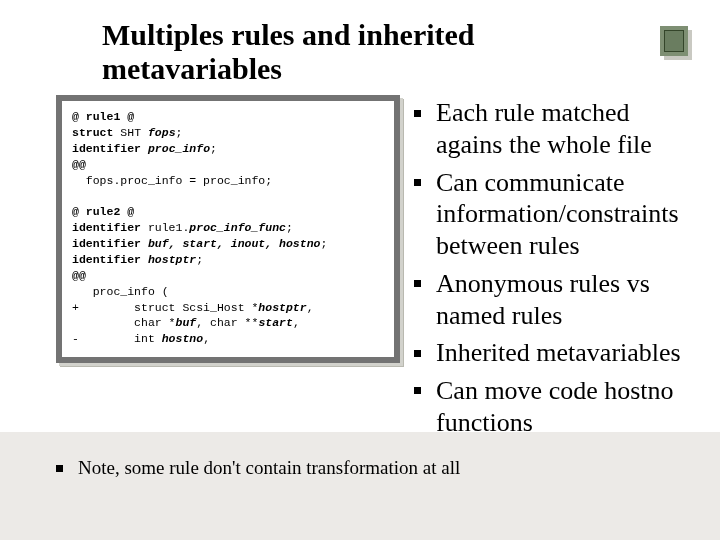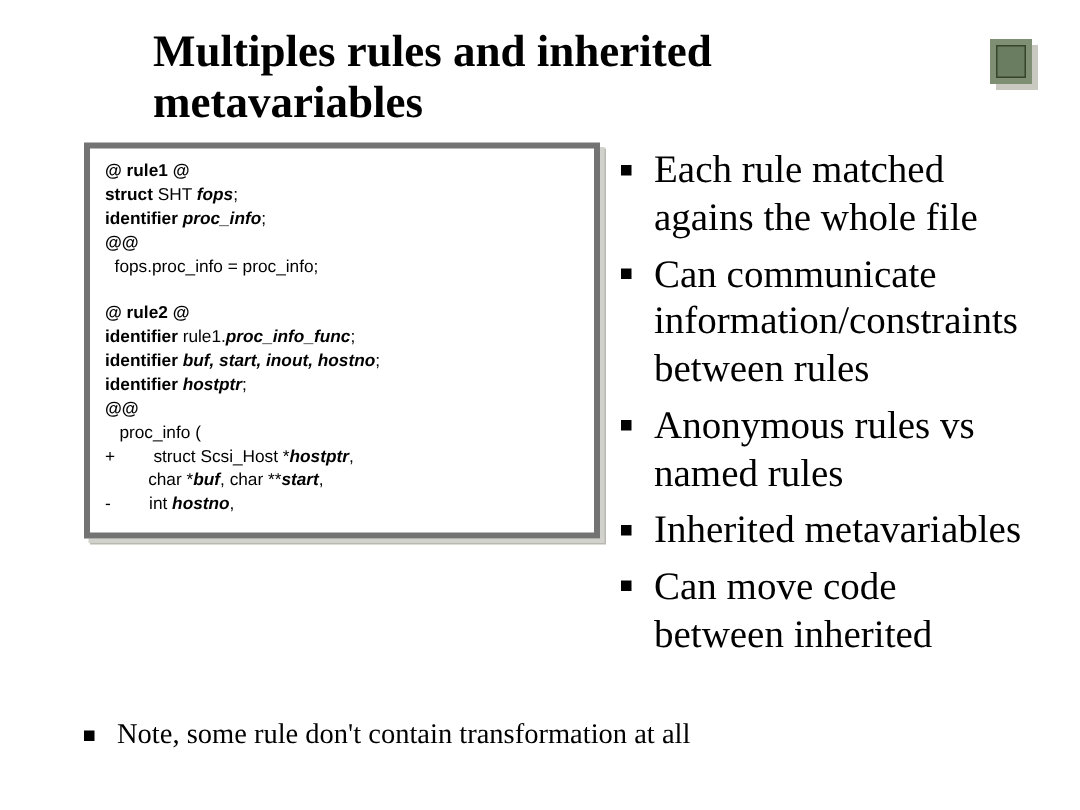--- a/index.html
+++ b/index.html
@@ -5,21 +5,21 @@
   * { box-sizing: border-box; margin: 0; padding: 0; }
   html, body { width: 720px; height: 540px; }
   body {
     background: #eceae7;
     font-family: "Comic Sans MS", "Comic Sans", cursive, sans-serif;
     color: #000;
     position: relative;
   }
   .slide {
     width: 720px;
-    height: 540px;
+    height: 432px;
     background: #fff;
     position: relative;
     padding: 18px 36px 18px 56px;
   }
   .title {
     font-family: "Comic Sans MS", cursive;
     font-size: 30px;
     line-height: 1.12;
     letter-spacing: 0;
     margin: 0 0 10px 46px;
@@ -41,25 +41,25 @@
     border: 1px solid #34452a;
     background: #6a7d60;
   }
   .columns {
     display: flex;
     gap: 14px;
     align-items: flex-start;
   }
   .codebox {
     background: #fff;
-    border: 4px solid #737373;
+    border: 6px solid #737373;
     box-shadow: 3px 3px 0 #d2d2cc, 4px 4px 0 #b9b9b0;
     padding: 8px 10px 10px 10px;
     width: 344px;
-    font-family: Liberation Sans, sans-serif;
+    font-family: Liberation Mono, monospace;
     font-size: 11.5px;
     line-height: 1.38;
     white-space: pre;
   }
   .kw { font-weight: bold; }
   .it { font-style: italic; font-weight: bold; }
   .bullets {
     flex: 1;
     font-family: "Comic Sans MS", cursive;
     font-size: 26px;
@@ -75,21 +75,21 @@
   .bullets li::before {
     content: "";
     position: absolute;
     left: 0;
     top: 0.48em;
     width: 7px;
     height: 7px;
     background: #000;
   }
   .lower {
-    margin-top: 34px;
+    margin-top: 12px;
     font-family: "Comic Sans MS", cursive;
     font-size: 19px;
     line-height: 1.3;
   }
   .lower ul { list-style: none; }
   .lower li {
     position: relative;
     padding-left: 22px;
     margin: 0 0 20px 0;
     padding-right: 20px;
@@ -129,21 +129,21 @@
 <span>+        struct Scsi_Host *</span><span class="it">hostptr</span><span>,</span>
 <span>         char *</span><span class="it">buf</span><span>, char **</span><span class="it">start</span><span>,</span>
 <span>-        int </span><span class="it">hostno</span><span>,</span></div>
 
     <div class="bullets">
       <ul>
         <li><span>Each rule matched agains the whole file</span></li>
         <li><span>Can communicate information/constraints between rules</span></li>
         <li><span>Anonymous rules vs named rules</span></li>
         <li><span>Inherited metavariables</span></li>
-        <li><span>Can move code between inherited</span></li>
+        <li><span>Can move code hostno functions</span></li>
       </ul>
     </div>
   </div>
 
   <div class="lower">
     <ul>
       <li><span>Note, some rule don't contain transformation at all</span></li>
     </ul>
   </div>
 </div>

